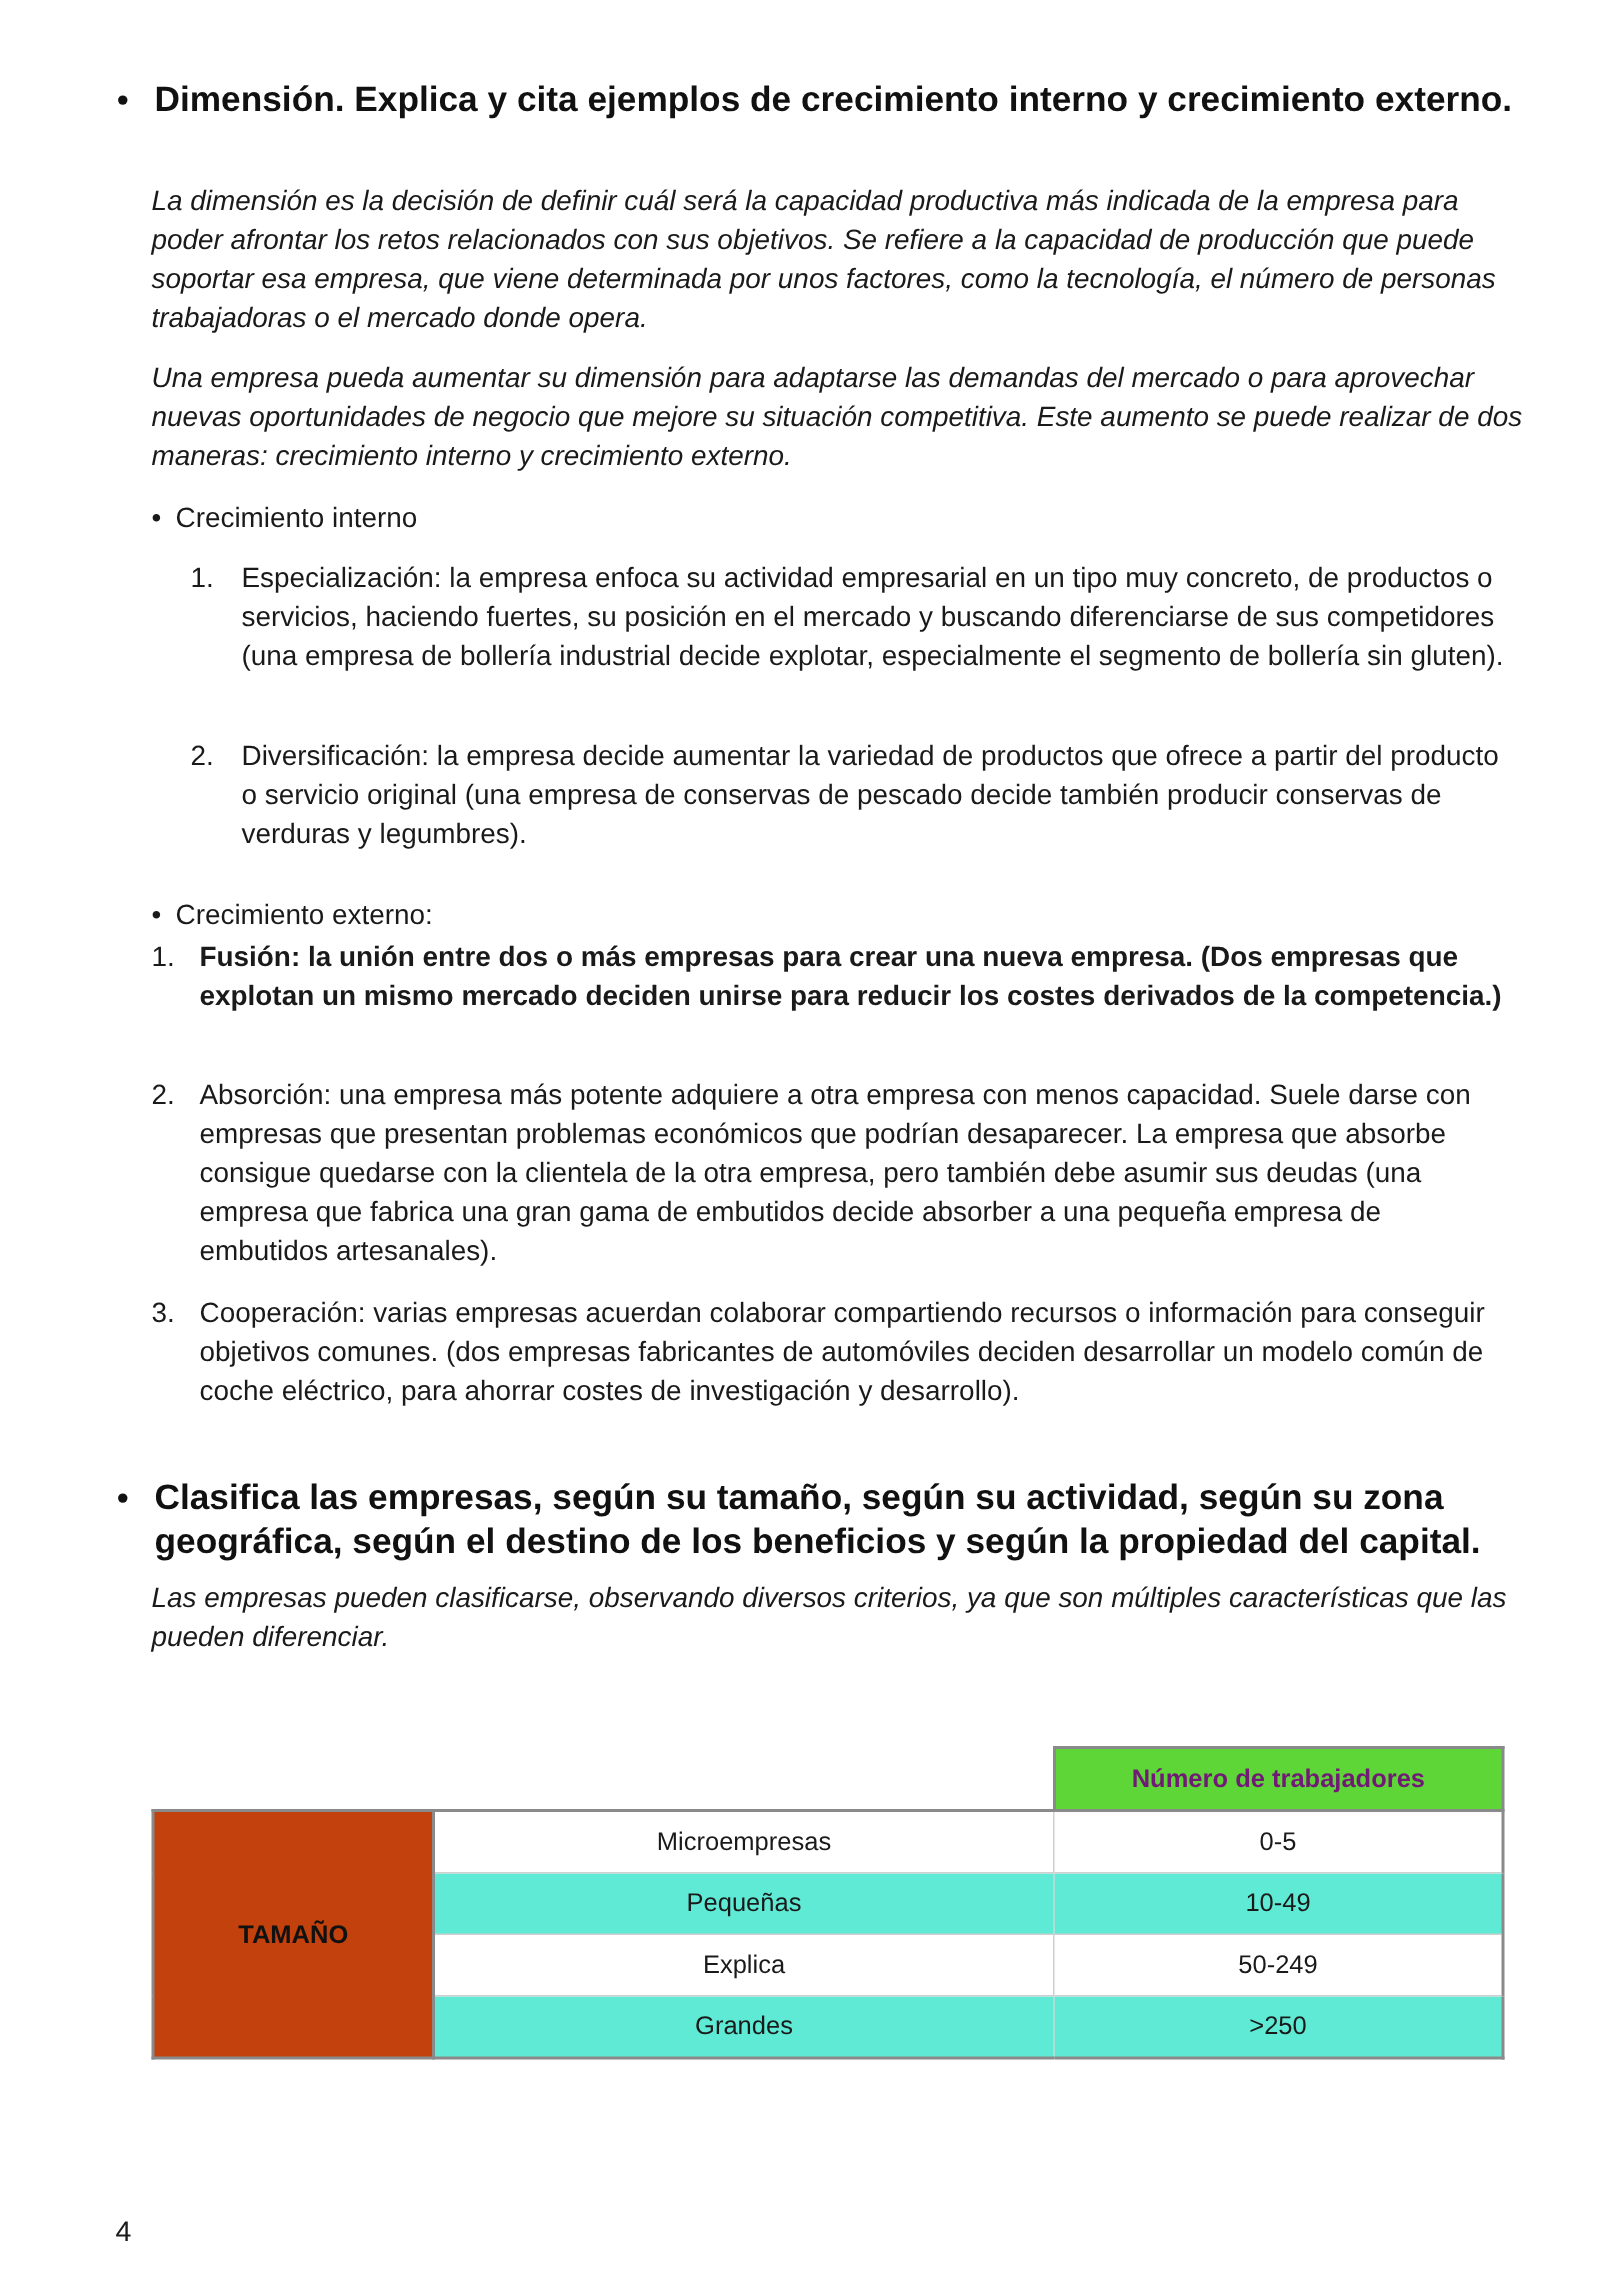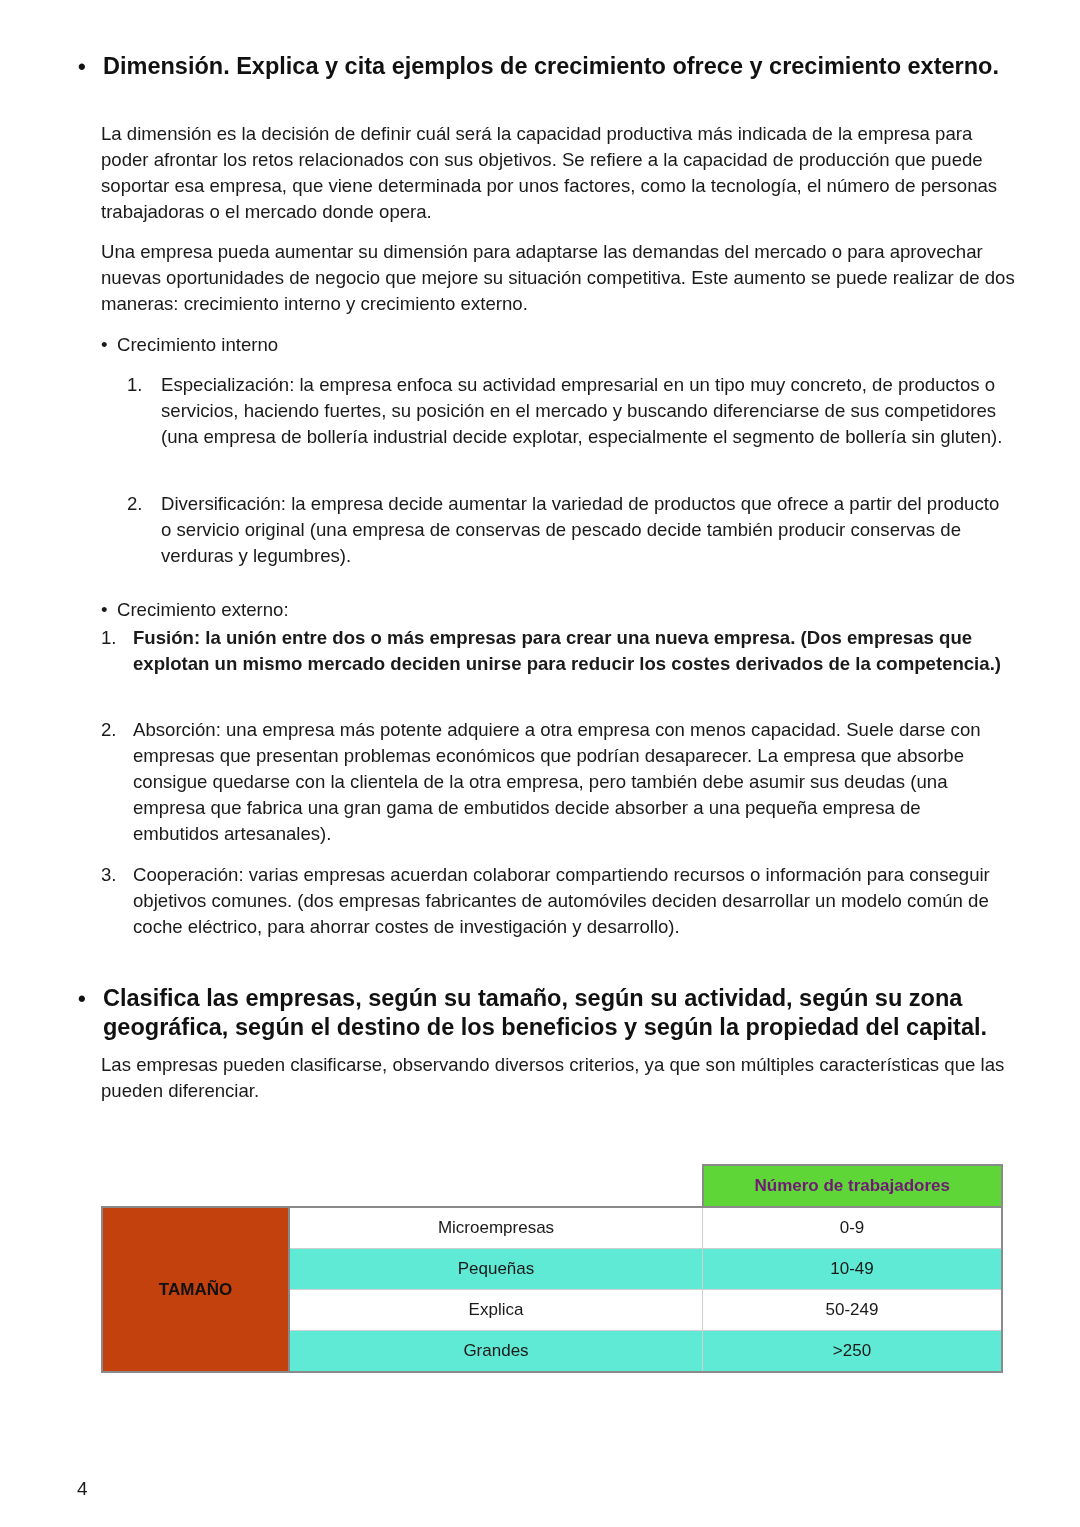--- a/index.html
+++ b/index.html
@@ -8,21 +8,21 @@
     font-family: "Liberation Sans", "DejaVu Sans", sans-serif; color: #1a1a1a;
   }
   .heading {
     position: absolute; left: 78px; width: 940px;
     font-weight: bold; font-size: 23.5px; line-height: 29px; color: #111;
   }
   .heading .bullet { position: absolute; left: 0; top: 0; font-size: 22px; }
   .heading .htext { display: block; margin-left: 25px; }
   .para {
     position: absolute; left: 101px; width: 915px;
-    font-size: 18.6px; line-height: 26px; color: #1a1a1a; margin: 0;
+    font-size: 18.6px; line-height: 26px; color: #1a1a1a; margin: 0; font-style: italic;
   }
   .sub {
     position: absolute; left: 101px; font-size: 18.6px; line-height: 26px;
   }
   .sub .dot { display: inline-block; width: 16px; }
   .item {
     position: absolute; font-size: 18.6px; line-height: 26px;
   }
   .item .num { position: absolute; left: 0; top: 0; }
   .item .itext { display: block; }
@@ -46,21 +46,21 @@
   .val-cell { border-top: 1px solid #cfcfcf; border-right: 2px solid #8a8a8a; }
   tr.alt td.name-cell, tr.alt td.val-cell { background: #5eead4; }
   tr.first td.name-cell, tr.first td.val-cell { border-top: 2px solid #8a8a8a; }
   tr.last td.name-cell, tr.last td.val-cell { border-bottom: 2px solid #8a8a8a; }
 </style>
 </head>
 <body>
 
 <div class="heading" style="top:52px;">
   <span class="bullet">•</span>
-  <span class="htext">Dimensión. Explica y cita ejemplos de crecimiento ofrece y crecimiento externo.</span>
+  <span class="htext">Dimensión. Explica y cita ejemplos de crecimiento interno y crecimiento externo.</span>
 </div>
 
 <p class="para" style="top:121px;">La dimensión es la decisión de definir cuál será la capacidad productiva más indicada de la empresa para poder afrontar los retos relacionados con sus objetivos. Se refiere a la capacidad de producción que puede soportar esa empresa, que viene determinada por unos factores, como la tecnología, el número de personas trabajadoras o el mercado donde opera.</p>
 <p class="para" style="top:239px;">Una empresa pueda aumentar su dimensión para adaptarse las demandas del mercado o para aprovechar nuevas oportunidades de negocio que mejore su situación competitiva. Este aumento se puede realizar de dos maneras: crecimiento interno y crecimiento externo.</p>
 
 <div class="sub" style="top:332px;">
   <span class="dot">•</span><span>Crecimiento interno</span>
 </div>
 
 <div class="item" style="top:372px; left:127px; width:880px;">
@@ -101,21 +101,21 @@
 
 <table class="size-table">
   <tbody>
       <tr>
     <td class="th-empty" colspan="2"></td>
     <td class="th-green">Número de trabajadores</td>
   </tr>
   <tr class="first">
     <td class="cat-cell" rowspan="4">TAMAÑO</td>
     <td class="name-cell">Microempresas</td>
-    <td class="val-cell">0-9</td>
+    <td class="val-cell">0-5</td>
   </tr>
   <tr class="alt">
     <td class="name-cell">Pequeñas</td>
     <td class="val-cell">10-49</td>
   </tr>
   <tr>
     <td class="name-cell">Explica</td>
     <td class="val-cell">50-249</td>
   </tr>
   <tr class="alt last">

